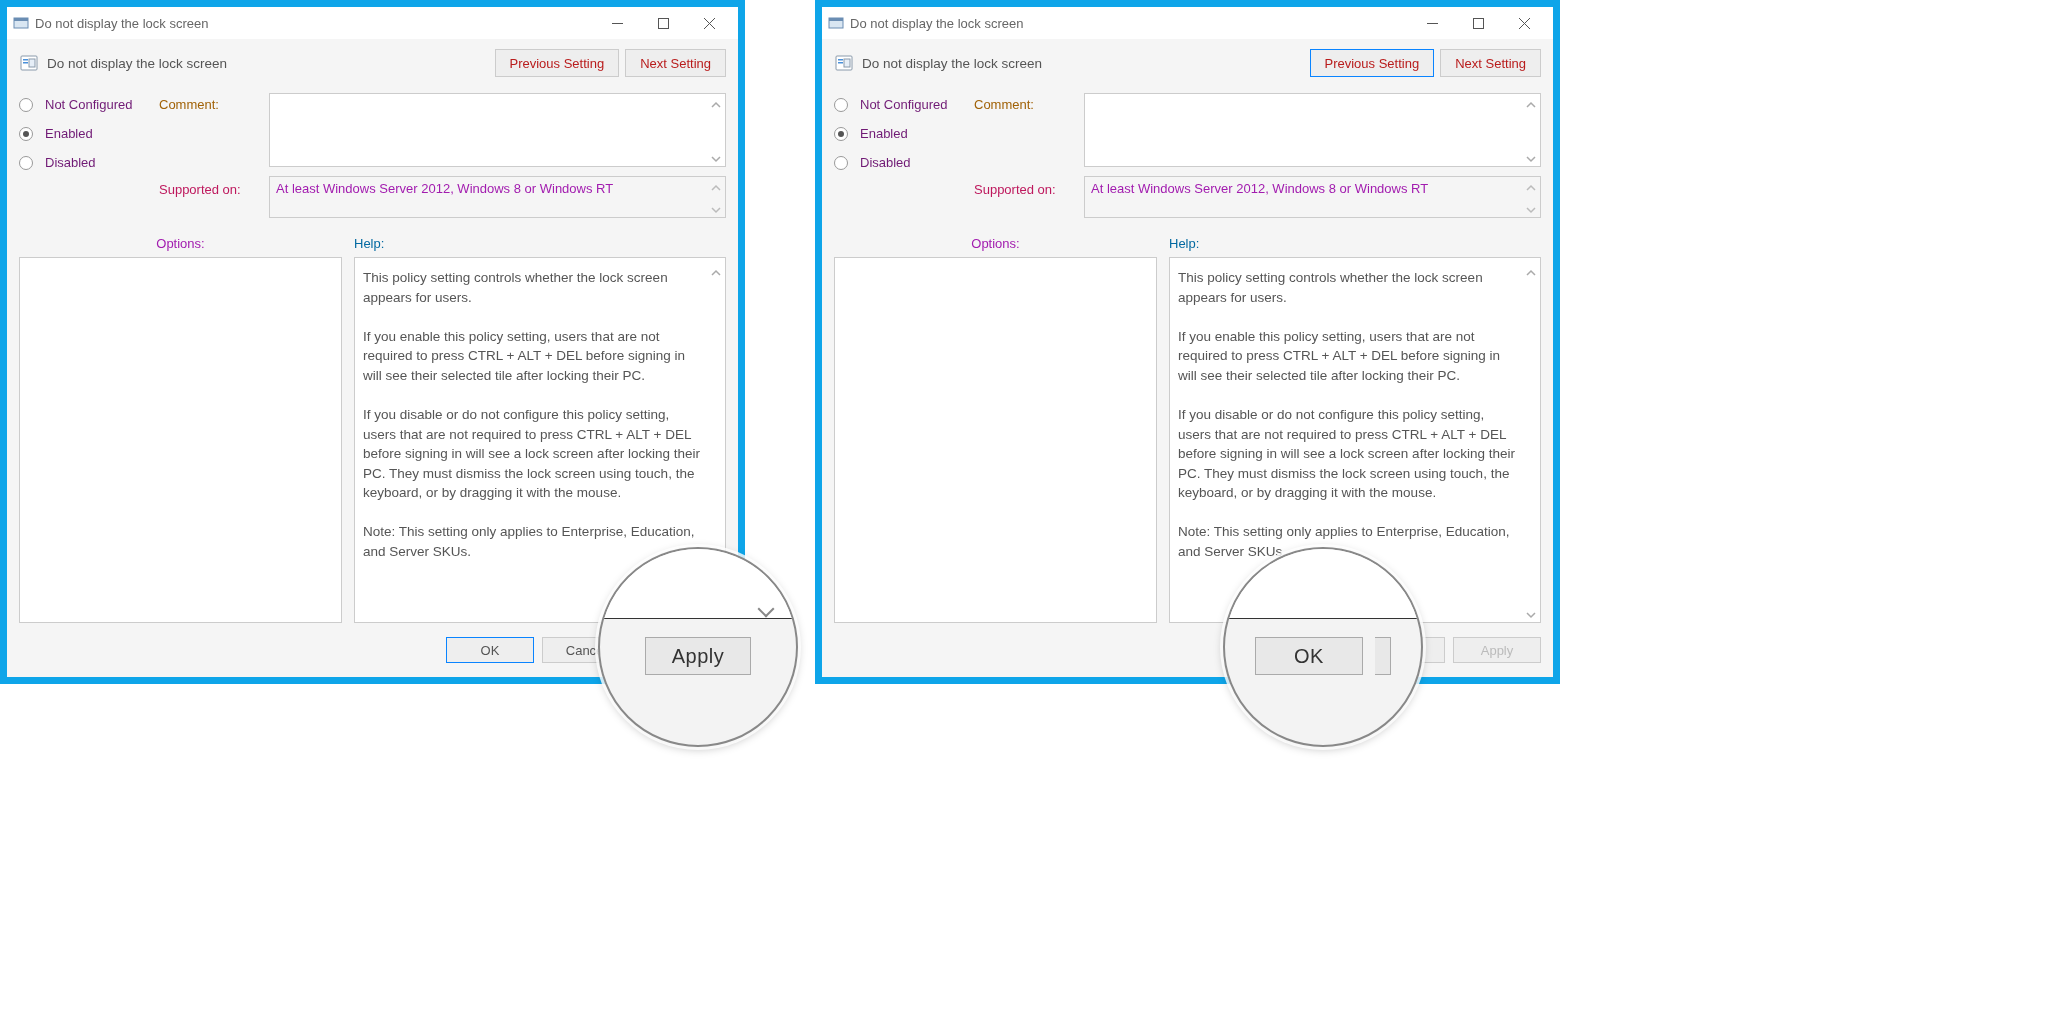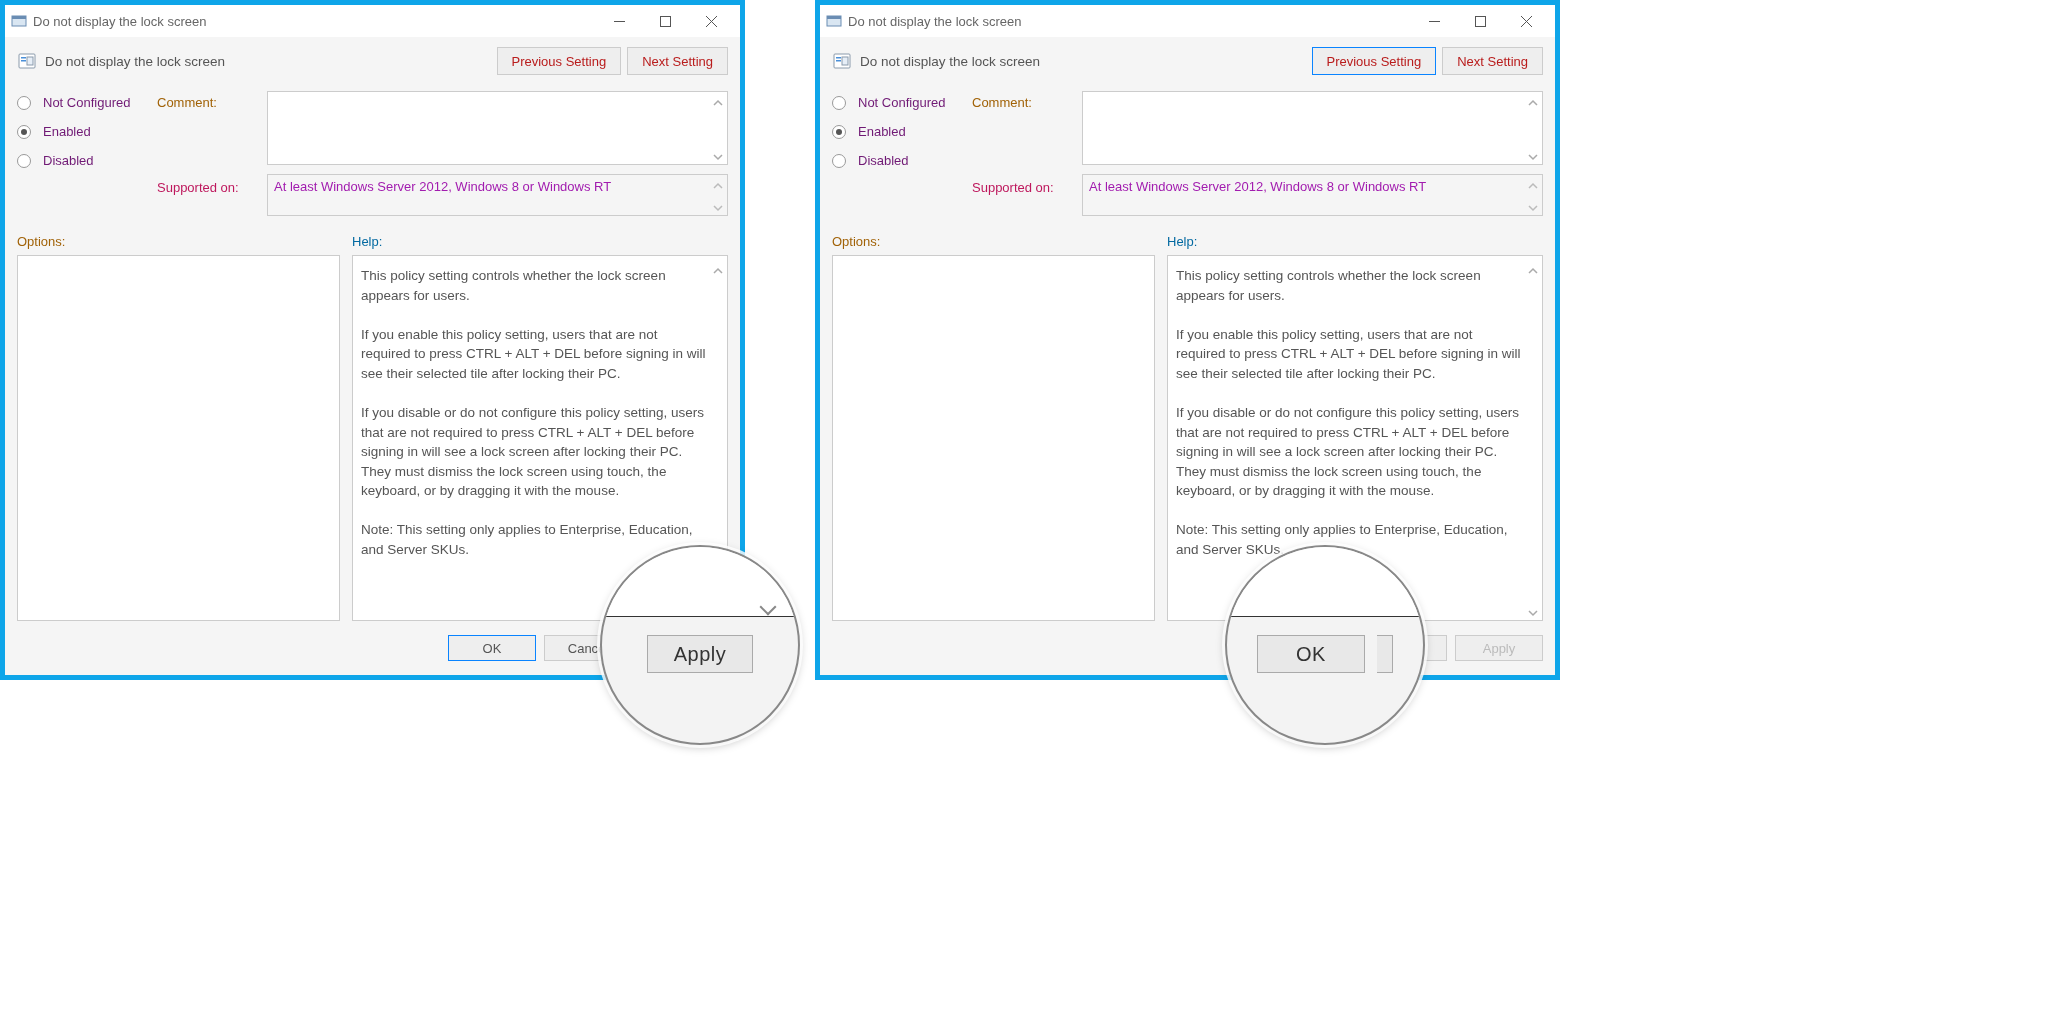--- a/index.html
+++ b/index.html
@@ -13,21 +13,21 @@
     overflow: hidden;
   }
   .wrap {
     display: flex;
     gap: 70px;
     padding: 0;
   }
   .window {
     width: 745px;
     background: #f5f5f5;
-    border: 5px solid #0ea5e9;
+    border: 7px solid #0ea5e9;
     position: relative;
   }
   .titlebar {
     display: flex;
     align-items: center;
     height: 32px;
     padding: 0 6px;
     background: #fff;
   }
   .titlebar .t-icon {
@@ -130,21 +130,21 @@
     color: #a21caf;
     font-size: 13px;
     position: relative;
   }
 
   .labels-row {
     display: flex;
     padding: 18px 12px 6px 12px;
     gap: 12px;
   }
-  .options-lbl { width: 323px; color:#a16207; }
+  .options-lbl { width: 323px; color:#a21caf;text-align:center; }
   .help-lbl { flex: 1; color:#0369a1; }
 
   .panels {
     display: flex;
     padding: 0 12px 14px 12px;
     gap: 12px;
     height: 380px;
   }
   .options-box {
     width: 323px;

